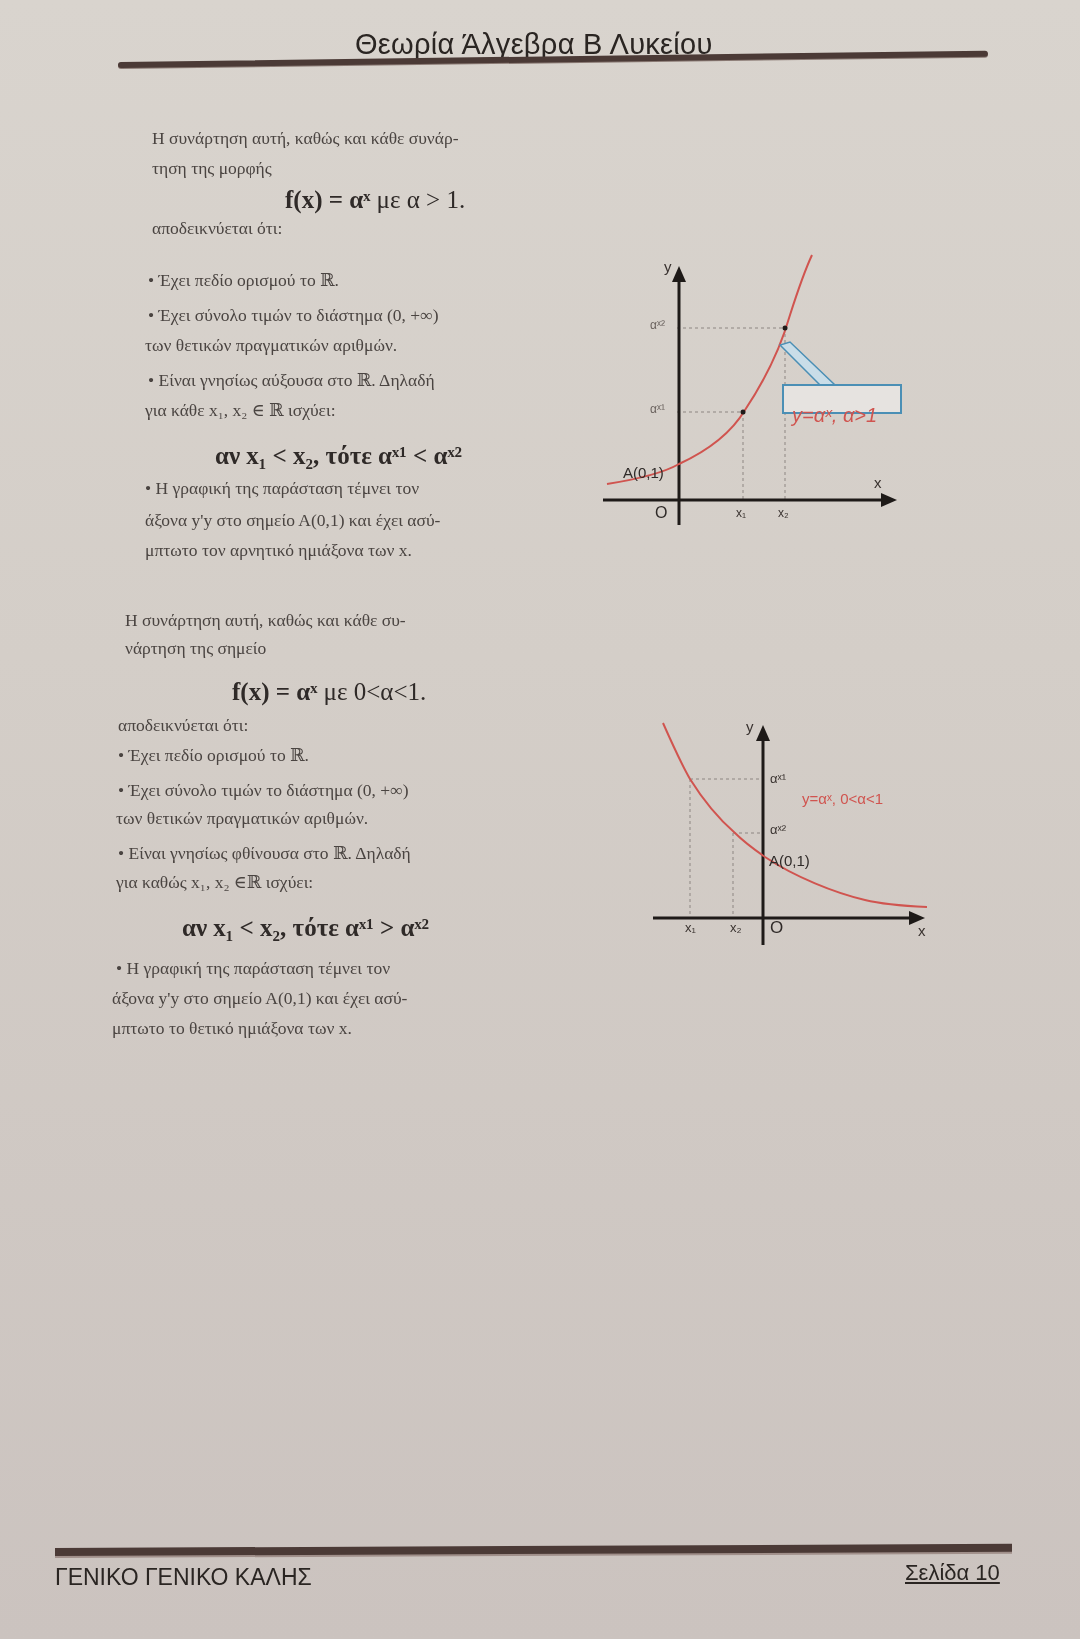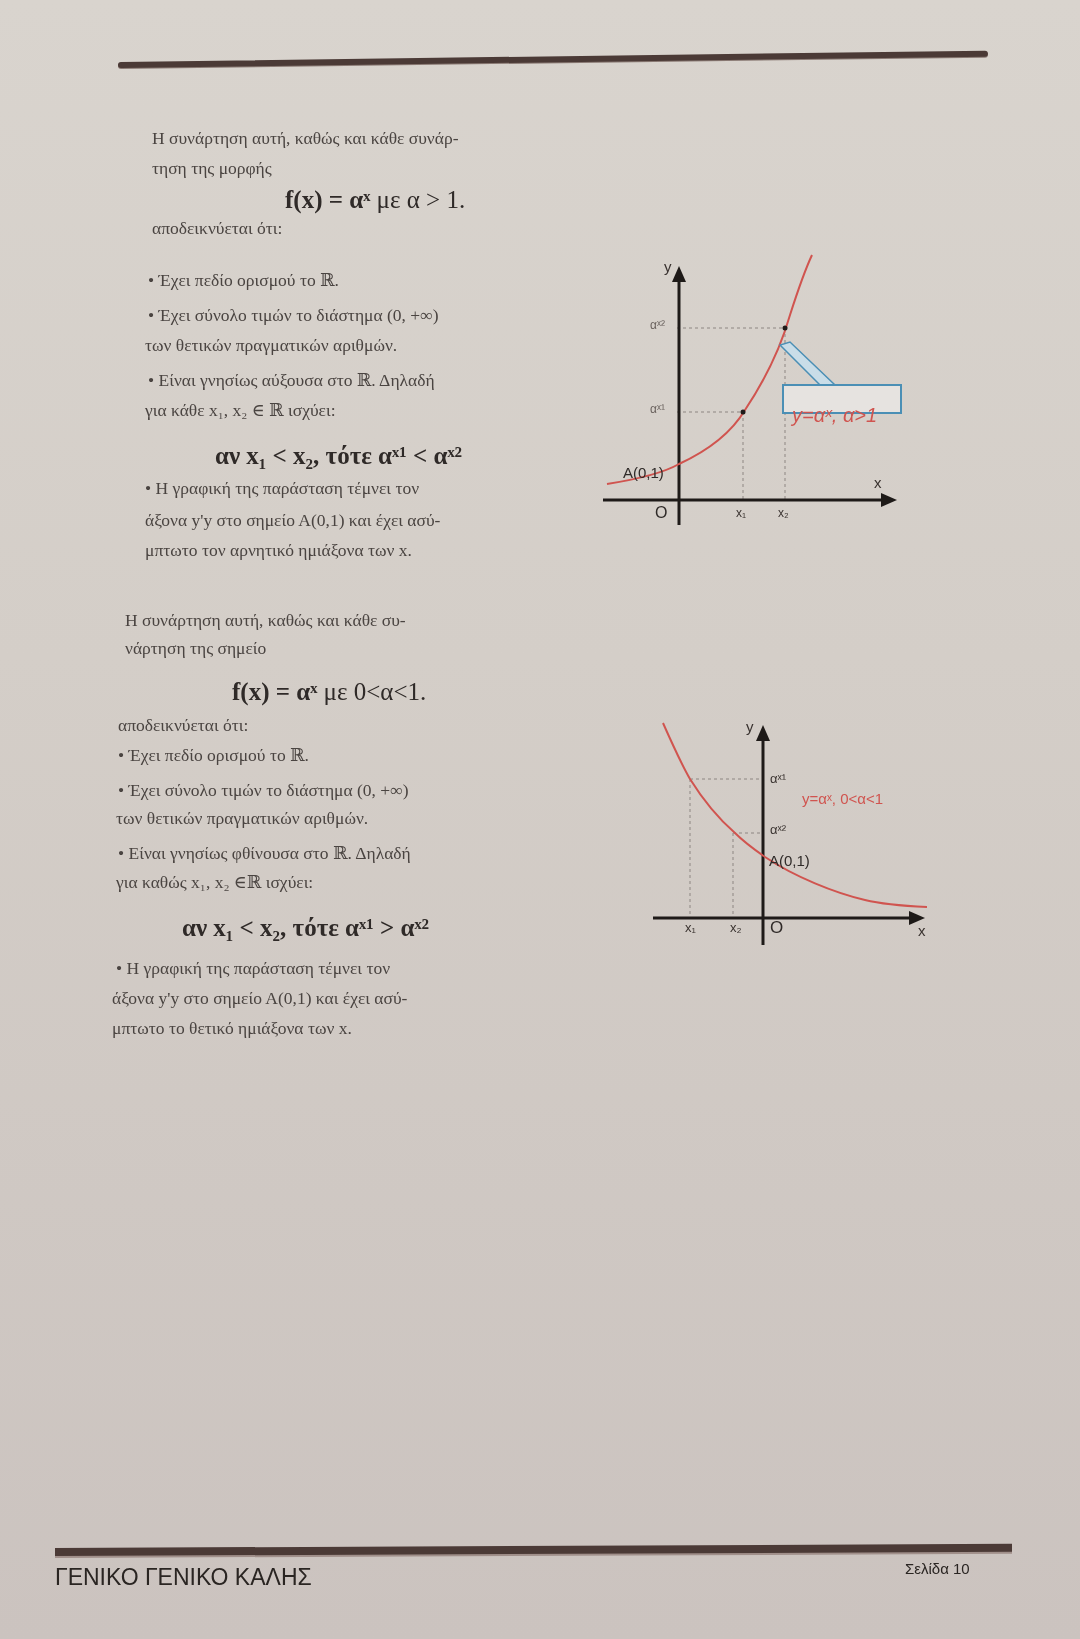--- a/index.html
+++ b/index.html
@@ -12,28 +12,29 @@
   .header-rule{position:absolute;left:118px;top:62px;width:870px;height:6px;background:#4b3a36;
         border-radius:3px;transform:rotate(-0.75deg);transform-origin:left center;box-shadow:0 1px 0 #8a7a74;}
   .txt{position:absolute;font-size:17.5px;line-height:20px;color:#4a4441;white-space:nowrap;}
   .formula{position:absolute;font-size:25px;font-weight:bold;color:#2f2a28;white-space:nowrap;}
   .formula .normal{font-weight:normal;}
   .graph{position:absolute;}
   .footer-rule{position:absolute;left:55px;top:1548px;width:957px;height:8px;background:#4b3a36;
         transform:rotate(-0.25deg);transform-origin:left center;box-shadow:0 2px 0 #a08f8a;}
   .footer-left{position:absolute;left:55px;top:1564px;font-size:23px;color:#2a2522;
         font-family:"Liberation Sans","DejaVu Sans",sans-serif;}
-  .footer-right{position:absolute;left:905px;top:1560px;font-size:15px;color:#2a2522;
-        font-family:"Liberation Sans","DejaVu Sans",sans-serif;}
+  .footer-right{position:absolute;left:905px;top:1560px;font-size:22px;color:#2a2522;
+        font-family:"Liberation Sans","DejaVu Sans",sans-serif;text-decoration:underline;}
 </style>
 </head>
 <body>
 
 <div class="page">
 
+  <div class="header-title">Θεωρία Άλγεβρα Β Λυκείου</div>
   <div class="header-rule"></div>
 
   <div>
     <div class="txt" style="left:152px;top:128px;">Η συνάρτηση αυτή, καθώς και κάθε συνάρ-</div>
     <div class="txt" style="left:152px;top:158px;">τηση της μορφής</div>
     <div class="formula" style="left:285px;top:186px;">
       <span>f(x) = αˣ</span>
       <span class="normal">με α &gt; 1.</span>
     </div>
     <div class="txt" style="left:152px;top:218px;">αποδεικνύεται ότι:</div>

